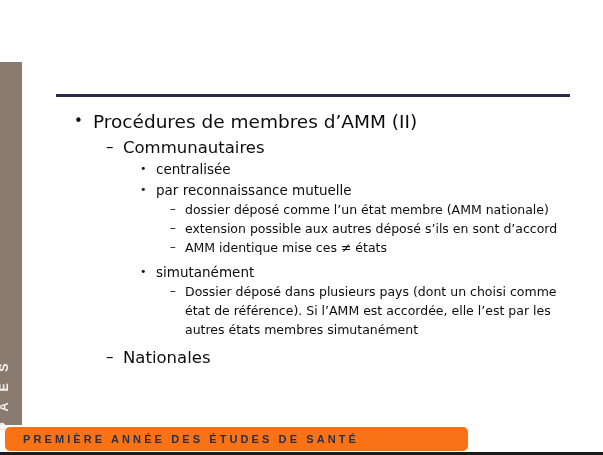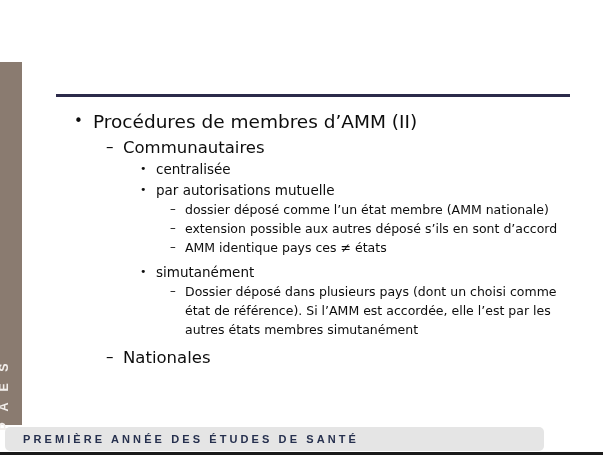--- a/index.html
+++ b/index.html
@@ -120,23 +120,23 @@
     line-height: 1.5;
   }
   .lvl4 .bullet { width: 15px; font-size: 11.5px; line-height: 1.5; }
   .lvl4 .text { max-width: 400px; }
 
   
   #footer-bar {
     position: absolute;
     left: 5px;
     top: 427px;
-    width: 539px;
+    width: 463px;
     height: 24px;
-    background: #e5e5e5;
+    background: #f97316;
     border-radius: 5px;
     display: flex;
     align-items: center;
   }
   #footer-label {
     margin-left: 18px;
     color: #26304e;
     font-family: "Liberation Sans", sans-serif;
     font-size: 11px;
     font-weight: bold;
@@ -176,36 +176,36 @@
       <span class="text">Communautaires</span>
     </div>
 
     <div class="line lvl3">
       <span class="bullet">•</span>
       <span class="text">centralisée</span>
     </div>
 
     <div class="line lvl3">
       <span class="bullet">•</span>
-      <span class="text">par autorisations mutuelle</span>
+      <span class="text">par reconnaissance mutuelle</span>
     </div>
 
     <div class="line lvl4">
       <span class="bullet">–</span>
       <span class="text">dossier déposé comme l’un état membre (AMM nationale)</span>
     </div>
 
     <div class="line lvl4">
       <span class="bullet">–</span>
       <span class="text">extension possible aux autres déposé s’ils en sont d’accord</span>
     </div>
 
     <div class="line lvl4">
       <span class="bullet">–</span>
-      <span class="text">AMM identique pays ces ≠ états</span>
+      <span class="text">AMM identique mise ces ≠ états</span>
     </div>
 
     <div class="line lvl3" style="margin-top:5px;">
       <span class="bullet">•</span>
       <span class="text">simutanément</span>
     </div>
 
     <div class="line lvl4">
       <span class="bullet">–</span>
       <span class="text">Dossier déposé dans plusieurs pays (dont un  choisi comme état de référence). Si l’AMM est accordée, elle l’est par les autres états membres simutanément</span>

